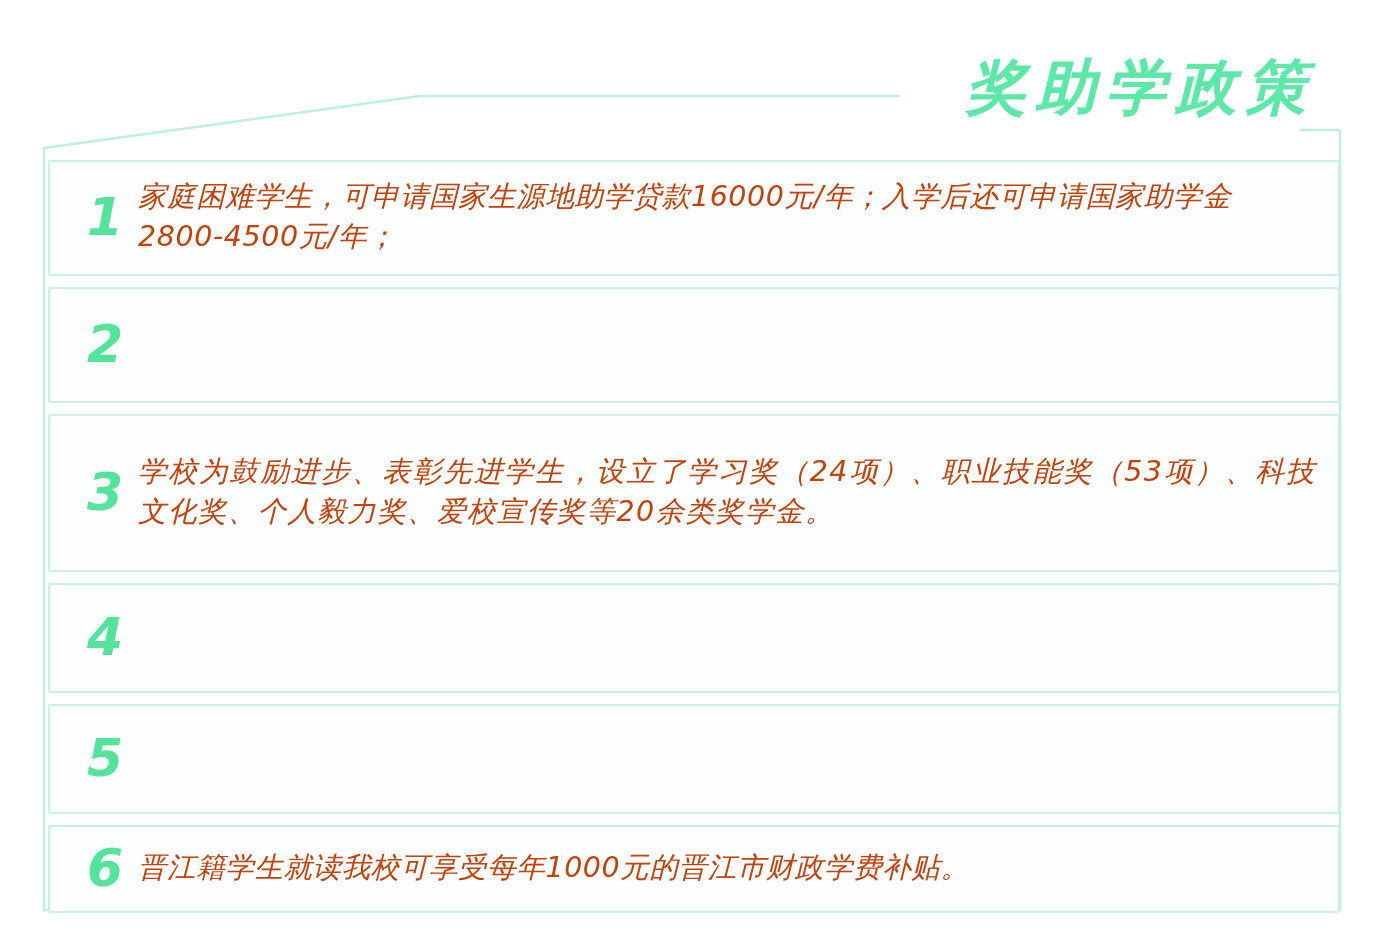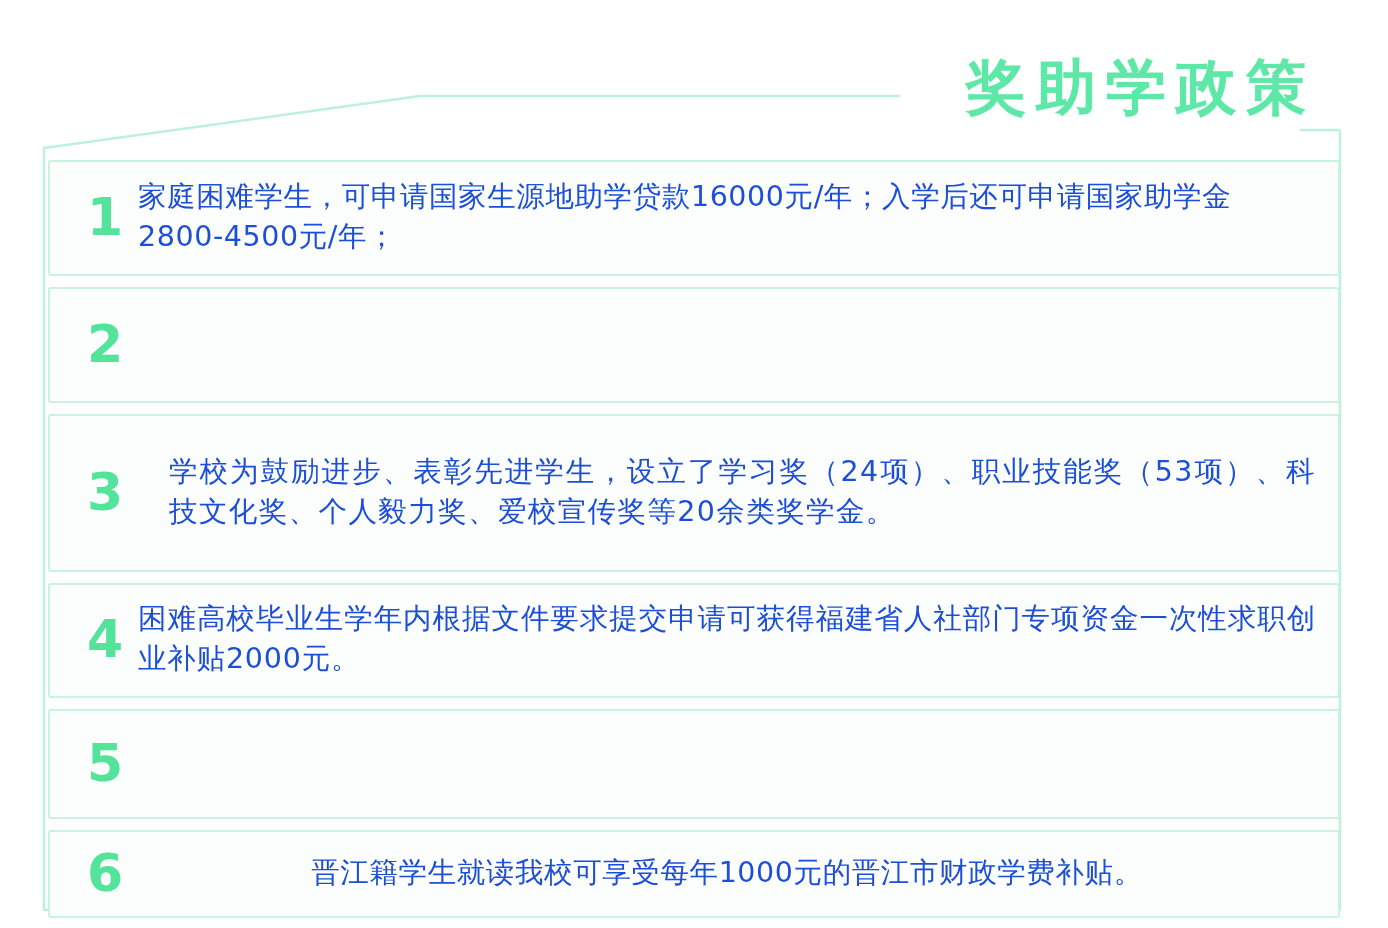--- a/index.html
+++ b/index.html
@@ -11,20 +11,21 @@
     height: 928px;
     background: #ffffff;
     font-family: "Liberation Sans", "DejaVu Sans", sans-serif;
     overflow: hidden;
   }
   .poster {
     position: relative;
     width: 1388px;
     height: 912px;
     box-sizing: border-box;
+    font-style: italic;
   }
 
   
   .title-wrap {
     position: absolute;
     top: 58px;
     right: 72px;
     text-align: right;
   }
   .title {
@@ -74,36 +75,36 @@
     font-weight: bold;
     color: #53e39b;
     font-family: "DejaVu Sans", "Liberation Sans", sans-serif;
     line-height: 1;
     user-select: none;
   }
   .txt {
     flex: 1 1 auto;
     font-size: 28.5px;
     line-height: 1.42;
-    color: #1d4ed8;
+    color: #c2410c;
     letter-spacing: 0.6px;
     font-family: "DejaVu Sans", "Liberation Sans", sans-serif;
     text-align: justify;
     text-justify: inter-character;
   }
   .row.r1 { min-height: 116px; }
   .row.r2 { min-height: 116px; }
   .row.r3 { min-height: 158px; }
   .row.r4 { min-height: 110px; }
   .row.r5 { min-height: 110px; }
   .row.r6 { min-height: 88px; }
-  .row.r6 .txt { text-align: center; }
+  .row.r6 .txt { text-align: left; }
   .row.r1 .txt { text-align: left; }
   .row.r2 .txt { letter-spacing: 1.2px; }
-  .row.r3 .txt { letter-spacing: 1.4px; margin-left: 31px; }
+  .row.r3 .txt { letter-spacing: 1.4px; }
   .row.r4 .txt { letter-spacing: 0.8px; }
   .row.r5 .txt { letter-spacing: 2.2px; }
 </style>
 </head>
 <body>
 
 <div class="poster">
 
   <svg class="frame-svg" viewBox="0 0 1388 928">
     <path d="M 1340 130 L 1340 910 L 44 910 L 44 148 L 420 96 L 900 96" fill="none" stroke="#bff0da" stroke-width="2.5" stroke-linejoin="round"></path>
@@ -125,21 +126,20 @@
       <div class="num">2</div>
     </div>
 
     <div class="row r3">
       <div class="num">3</div>
       <div class="txt">学校为鼓励进步、表彰先进学生，设立了学习奖（24项）、职业技能奖（53项）、科技文化奖、个人毅力奖、爱校宣传奖等20余类奖学金。</div>
     </div>
 
     <div class="row r4">
       <div class="num">4</div>
-      <div class="txt">困难高校毕业生学年内根据文件要求提交申请可获得福建省人社部门专项资金一次性求职创业补贴2000元。</div>
     </div>
 
     <div class="row r5">
       <div class="num">5</div>
     </div>
 
     <div class="row r6">
       <div class="num">6</div>
       <div class="txt">晋江籍学生就读我校可享受每年1000元的晋江市财政学费补贴。</div>
     </div>

